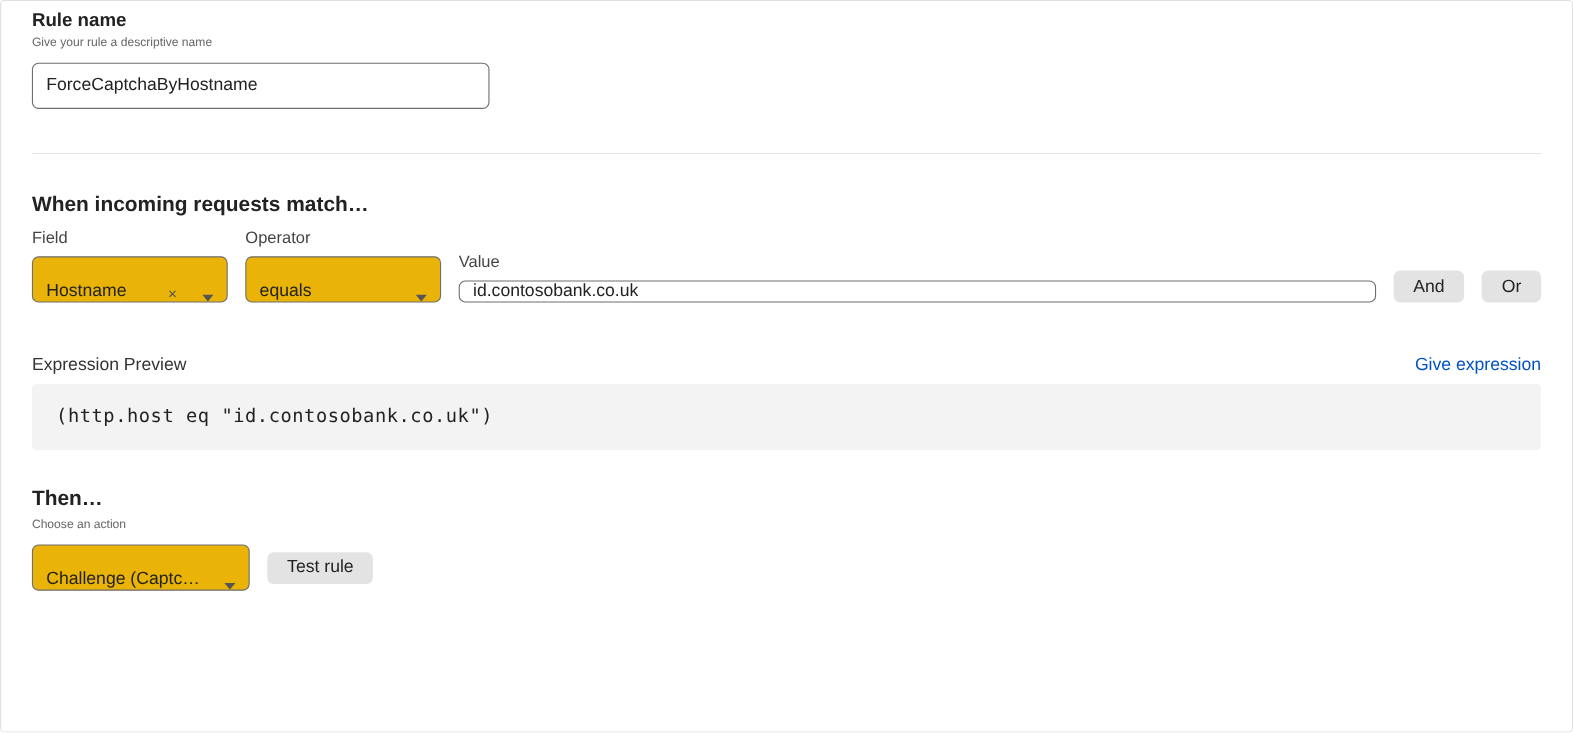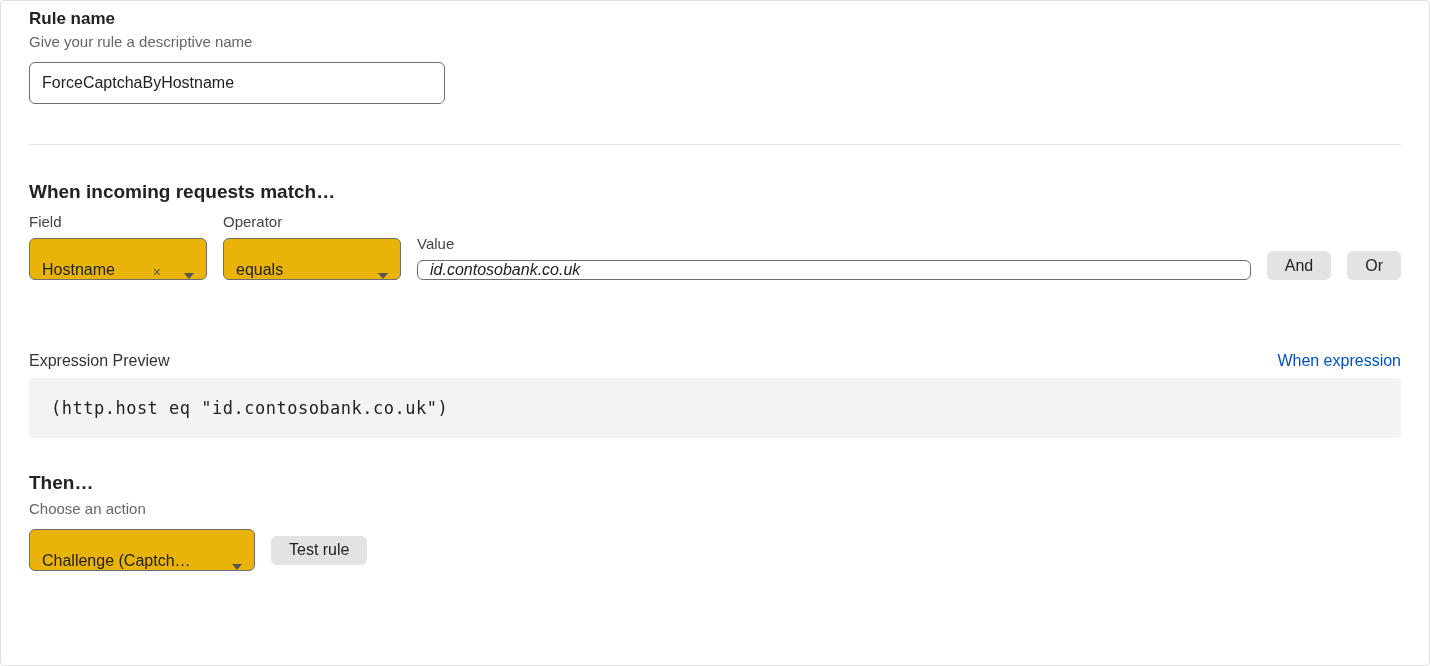--- a/index.html
+++ b/index.html
@@ -15,21 +15,21 @@
     border-radius: 4px;
     padding: 8px 28px 28px 28px;
   }
   .section-heading {
     font-size: 17px;
     font-weight: 600;
     color: #222;
     margin-bottom: 4px;
   }
   .section-sub {
-    font-size: 15px;
+    font-size: 11px;
     color: #666;
     margin-bottom: 12px;
   }
   .text-input {
     height: 42px;
     border: 1px solid #6e6e6e;
     border-radius: 6px;
     padding: 0 12px;
     font-size: 16px;
     color: #222;
@@ -78,36 +78,36 @@
     color: #555;
     margin-right: 6px;
     line-height: 1;
   }
   .select .caret, .caret-alone {
     width: 0; height: 0;
     border-left: 5px solid transparent;
     border-right: 5px solid transparent;
     border-top: 6px solid #555;
   }
-  .value-input { flex: 1; font-style: italic; }
+  .value-input { flex: 1; }
   .btn {
     height: 29px;
     border: none;
     border-radius: 6px;
     background: #e3e3e3;
     color: #222;
     font-size: 16px;
     padding: 0 18px;
     cursor: pointer;
   }
   .expr-row {
     display: flex;
     justify-content: space-between;
     align-items: flex-end;
-    margin-top: 72px;
+    margin-top: 48px;
     margin-bottom: 8px;
   }
   .expr-label { font-size: 16px; color: #333; }
   .link {
     color: #0051c3;
     font-size: 16px;
     cursor: pointer;
     text-decoration: none;
   }
   .expr-box {
@@ -125,21 +125,21 @@
     color: #222;
     margin-top: 34px;
     margin-bottom: 6px;
   }
   .action-row {
     display: flex;
     align-items: center;
     gap: 16px;
     margin-top: 12px;
   }
-  .action-select { width: 226px; }
+  .action-select { width: 198px; }
 </style>
 </head>
 <body>
 
 <div class="panel">
 
   <div>
     <div class="section-heading">Rule name</div>
     <div class="section-sub">Give your rule a descriptive name</div>
     <input class="text-input rule-name-input" type="text" value="ForceCaptchaByHostname" style="">
@@ -172,21 +172,21 @@
         <div class="col-label">Value</div>
         <input class="text-input value-input" type="text" value="id.contosobank.co.uk" style="">
       </div>
 
       <button class="btn">And</button>
       <button class="btn">Or</button>
     </div>
 
     <div class="expr-row">
       <div class="expr-label">Expression Preview</div>
-      <a class="link">When expression</a>
+      <a class="link">Give expression</a>
     </div>
     <div class="expr-box">(http.host eq "id.contosobank.co.uk")</div>
   </div>
 
   <div>
     <div class="then-heading">Then…</div>
     <div class="section-sub" style="margin-bottom:0;">Choose an action</div>
     <div class="action-row">
       <div class="select action-select">
         <span class="text">Challenge (Captch…</span>

